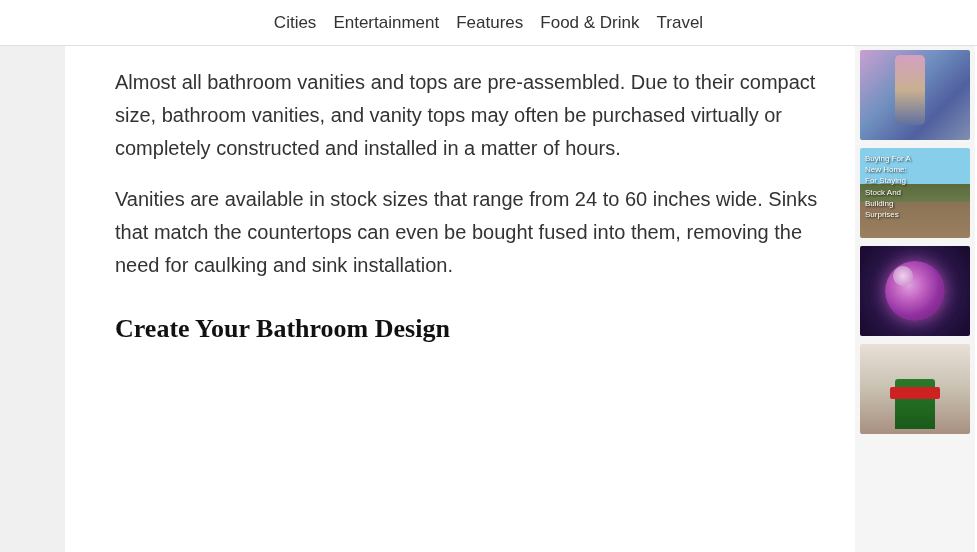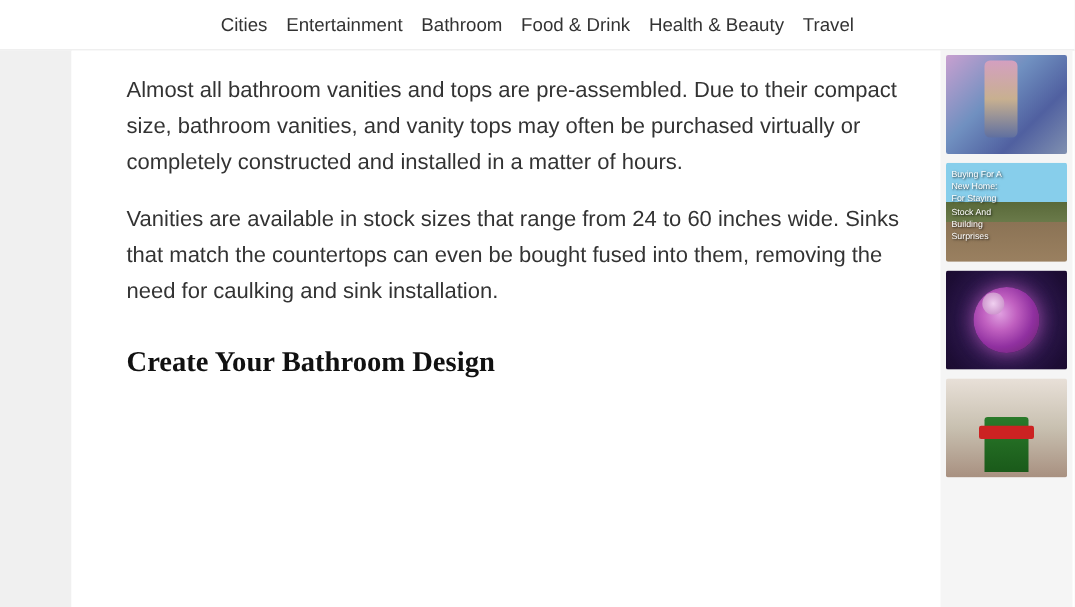--- a/index.html
+++ b/index.html
@@ -225,27 +225,24 @@
 
 <nav>
   <ul>
     <li>
       <a href="#">Cities</a>
     </li>
     <li>
       <a href="#">Entertainment</a>
     </li>
     <li>
-      <a href="#">Bathroom</a>
+      <a href="#">Features</a>
     </li>
     <li>
       <a href="#">Food &amp; Drink</a>
-    </li>
-    <li>
-      <a href="#">Health &amp; Beauty</a>
     </li>
     <li>
       <a href="#">Travel</a>
     </li>
   </ul>
 </nav>
 
 <div class="page-wrapper">
 
   <div class="left-sidebar"></div>

